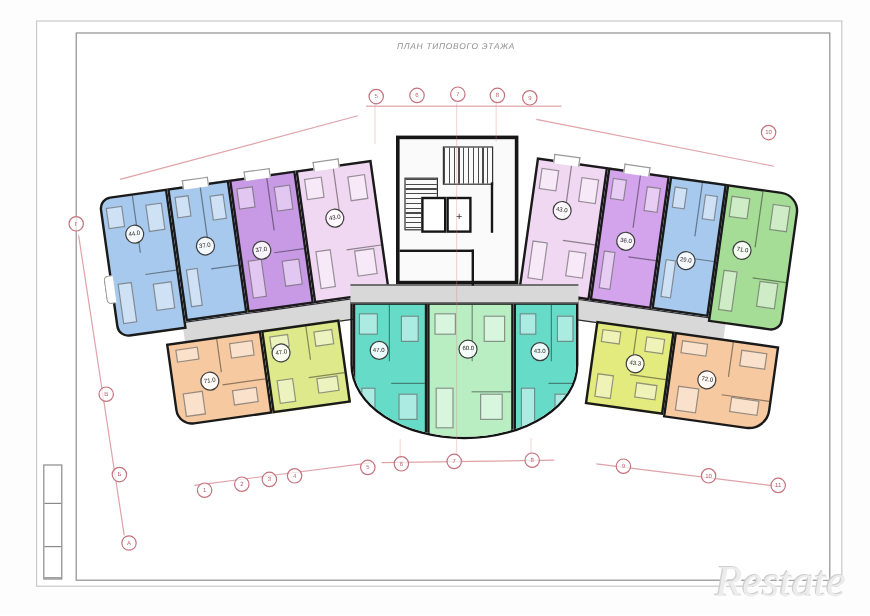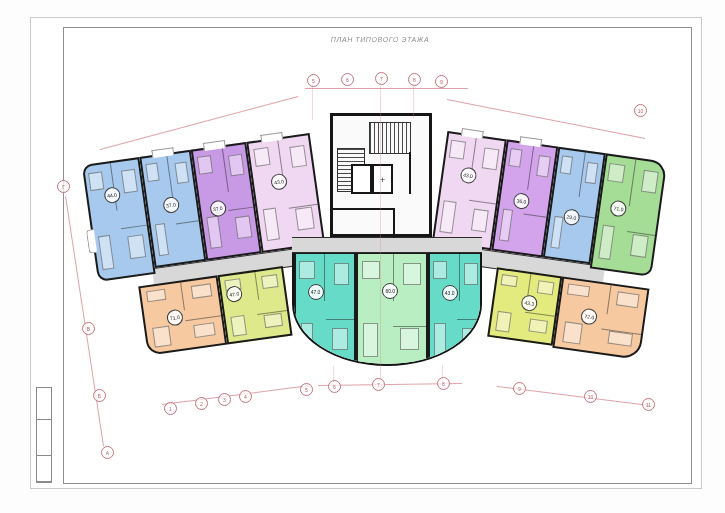--- a/index.html
+++ b/index.html
@@ -254,13 +254,14 @@
       <div class="axis-bubble" style="left: 375px; top: 72px;">7</div>
       <div class="axis-bubble" style="left: 408px; top: 73px;">8</div>
       <div class="axis-bubble" style="left: 435px; top: 75px;">9</div>
       <div class="axis-bubble" style="left: 634px; top: 104px;">10</div>
       <div class="axis-bubble" style="left: 57px; top: 180px;">Г</div>
       <div class="axis-bubble" style="left: 82px; top: 322px;">В</div>
       <div class="axis-bubble" style="left: 93px; top: 389px;">Б</div>
       <div class="axis-bubble" style="left: 101px; top: 446px;">А</div>
     </div>
 
+  <div class="watermark">Restate</div>
 </div>
 
 </body></html>

